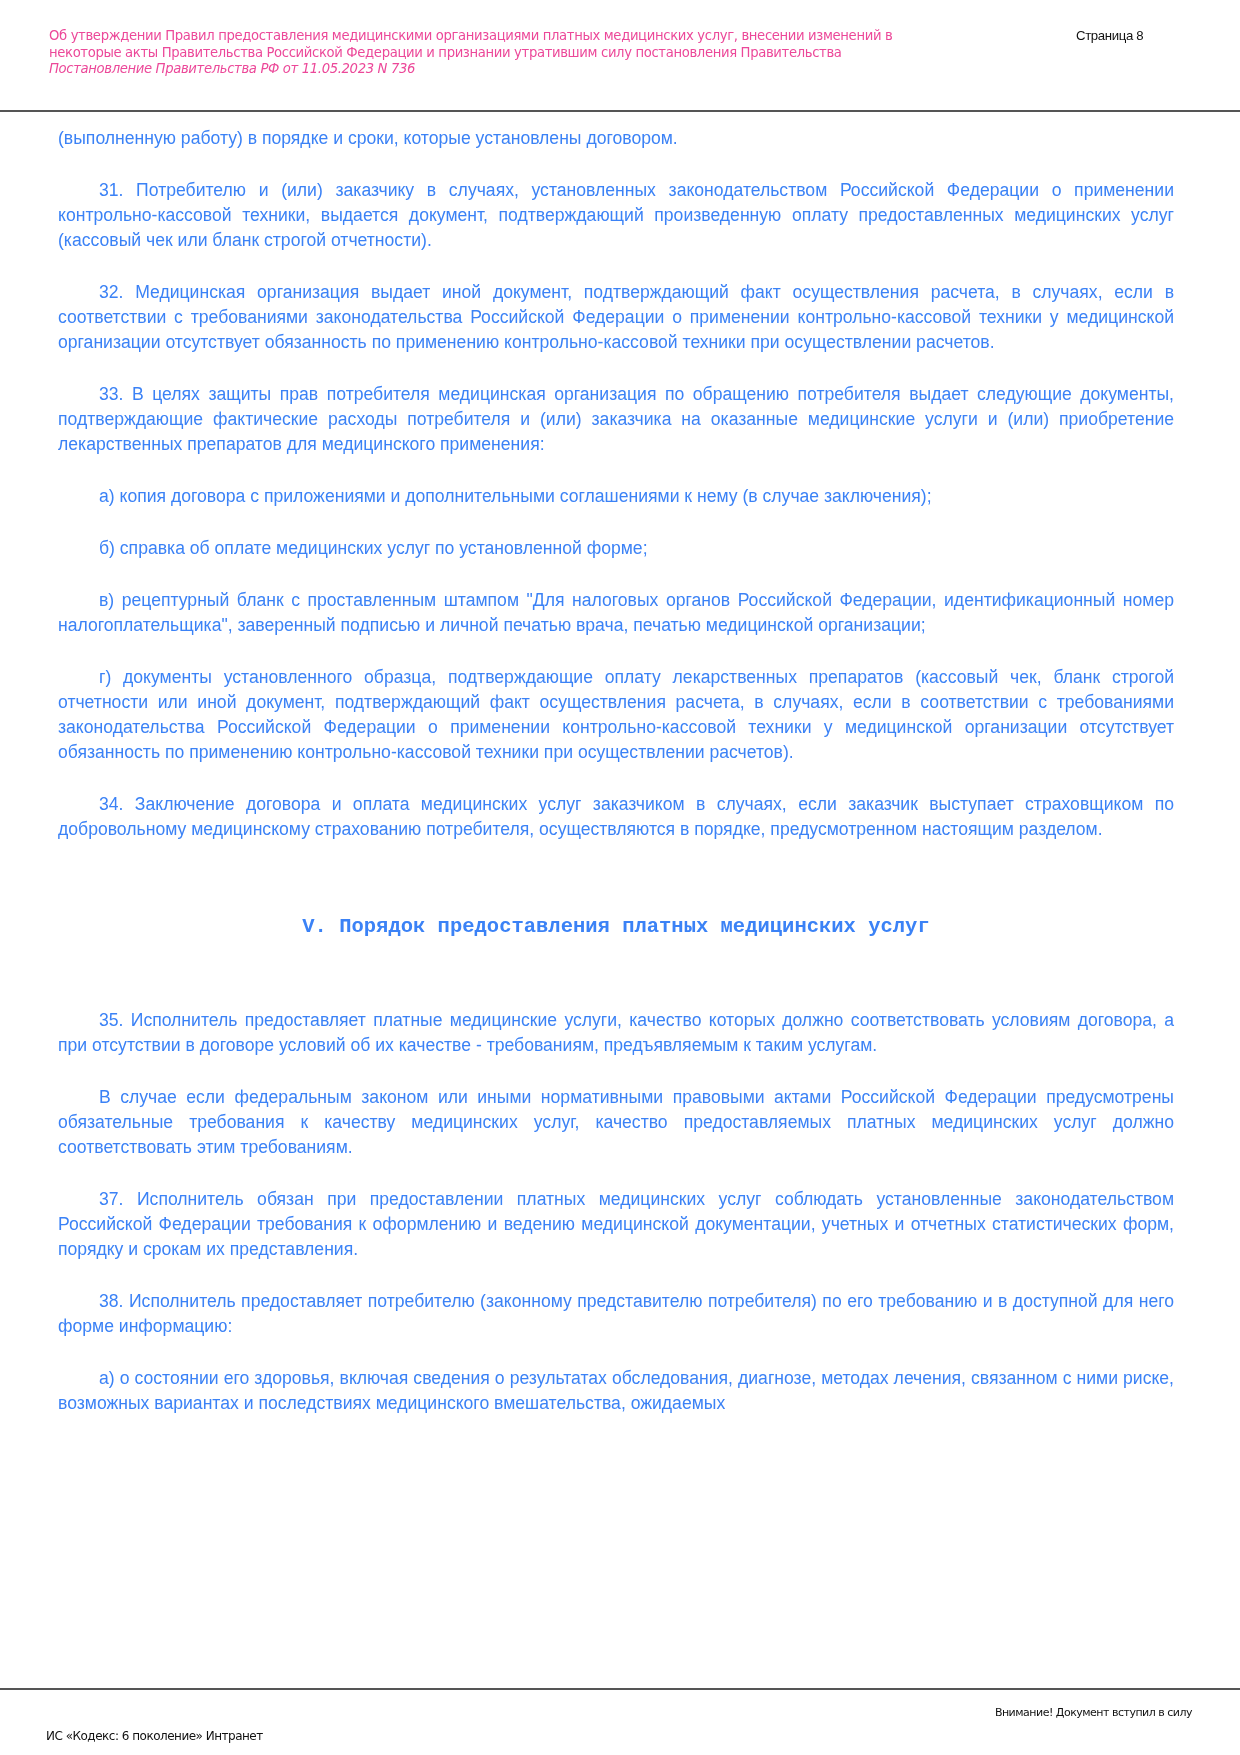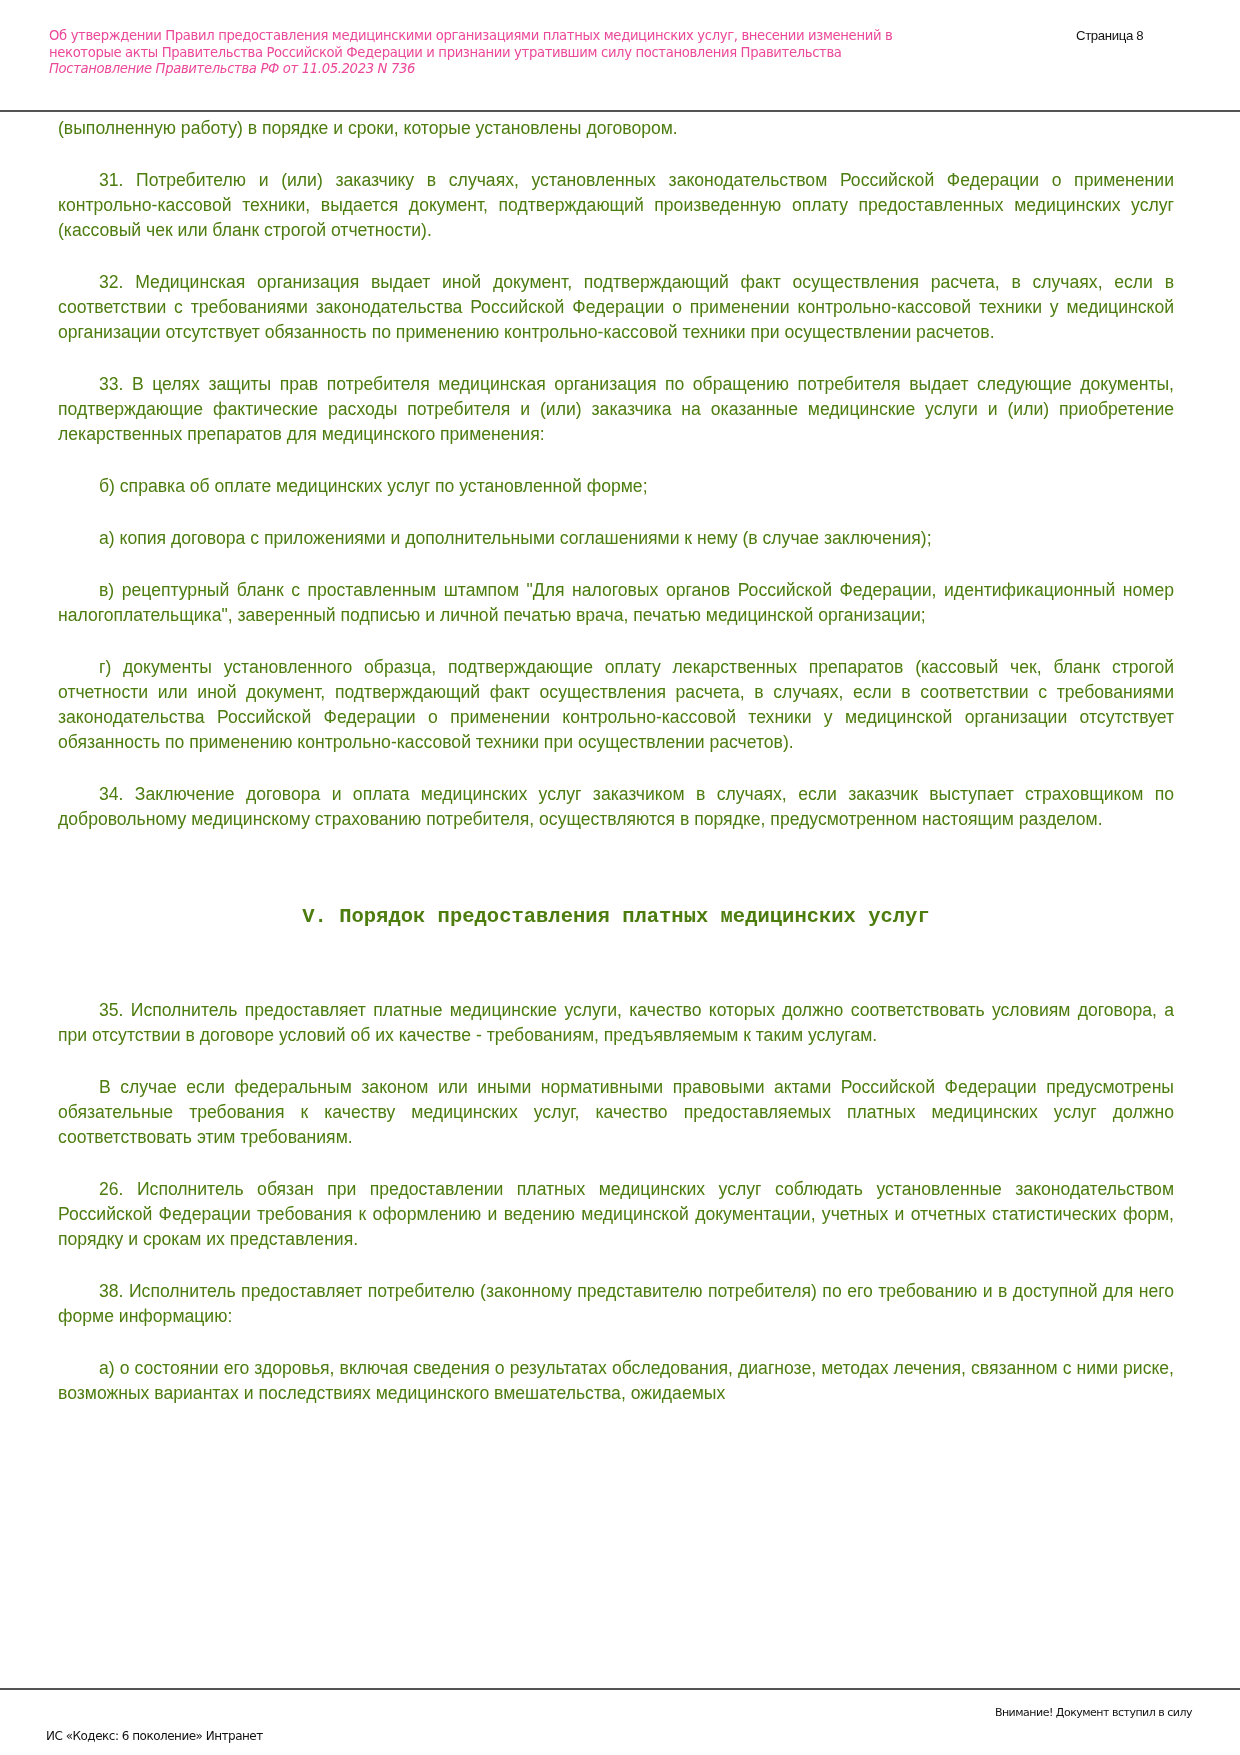--- a/index.html
+++ b/index.html
@@ -53,26 +53,26 @@
       position: absolute;
       left: 0;
       top: 110px;
       width: 1240px;
       height: 0;
       border-top: 2px solid #555;
     }
     .content {
       position: absolute;
       left: 58px;
-      top: 116px;
+      top: 126px;
       width: 1116px;
       font-family: "Liberation Sans", sans-serif;
       font-size: 17.6px;
       line-height: 25px;
-      color: #4d7c0f;
+      color: #3b82f6;
     }
     .content p {
       margin: 0 0 27px 0;
       text-align: justify;
       text-indent: 41px;
     }
     .content p.noindent { text-indent: 0; }
     .section-heading {
       font-family: Liberation Mono, monospace;
       font-weight: bold;
@@ -118,30 +118,30 @@
   </div>
   <div class="page-number">Страница 8</div>
   <div class="header-rule"></div>
 </div>
 
 <div class="content">
   <p class="noindent">(выполненную работу) в порядке и сроки, которые установлены договором.</p>
   <p>31. Потребителю и (или) заказчику в случаях, установленных законодательством Российской Федерации о применении контрольно-кассовой техники, выдается документ, подтверждающий произведенную оплату предоставленных медицинских услуг (кассовый чек или бланк строгой отчетности).</p>
   <p>32. Медицинская организация выдает иной документ, подтверждающий факт осуществления расчета, в случаях, если в соответствии с требованиями законодательства Российской Федерации о применении контрольно-кассовой техники у медицинской организации отсутствует обязанность по применению контрольно-кассовой техники при осуществлении расчетов.</p>
   <p>33. В целях защиты прав потребителя медицинская организация по обращению потребителя выдает следующие документы, подтверждающие фактические расходы потребителя и (или) заказчика на оказанные медицинские услуги и (или) приобретение лекарственных препаратов для медицинского применения:</p>
+  <p>а) копия договора с приложениями и дополнительными соглашениями к нему (в случае заключения);</p>
   <p>б) справка об оплате медицинских услуг по установленной форме;</p>
-  <p>а) копия договора с приложениями и дополнительными соглашениями к нему (в случае заключения);</p>
   <p>в) рецептурный бланк с проставленным штампом "Для налоговых органов Российской Федерации, идентификационный номер налогоплательщика", заверенный подписью и личной печатью врача, печатью медицинской организации;</p>
   <p>г) документы установленного образца, подтверждающие оплату лекарственных препаратов (кассовый чек, бланк строгой отчетности или иной документ, подтверждающий факт осуществления расчета, в случаях, если в соответствии с требованиями законодательства Российской Федерации о применении контрольно-кассовой техники у медицинской организации отсутствует обязанность по применению контрольно-кассовой техники при осуществлении расчетов).</p>
   <p style="margin-bottom:16px">34. Заключение договора и оплата медицинских услуг заказчиком в случаях, если заказчик выступает страховщиком по добровольному медицинскому страхованию потребителя, осуществляются в порядке, предусмотренном настоящим разделом.</p>
 
   <div class="section-heading">V. Порядок предоставления платных медицинских услуг</div>
 
   <p>35. Исполнитель предоставляет платные медицинские услуги, качество которых должно соответствовать условиям договора, а при отсутствии в договоре условий об их качестве - требованиям, предъявляемым к таким услугам.</p>
   <p>В случае если федеральным законом или иными нормативными правовыми актами Российской Федерации предусмотрены обязательные требования к качеству медицинских услуг, качество предоставляемых платных медицинских услуг должно соответствовать этим требованиям.</p>
-  <p>26. Исполнитель обязан при предоставлении платных медицинских услуг соблюдать установленные законодательством Российской Федерации требования к оформлению и ведению медицинской документации, учетных и отчетных статистических форм, порядку и срокам их представления.</p>
+  <p>37. Исполнитель обязан при предоставлении платных медицинских услуг соблюдать установленные законодательством Российской Федерации требования к оформлению и ведению медицинской документации, учетных и отчетных статистических форм, порядку и срокам их представления.</p>
   <p>38. Исполнитель предоставляет потребителю (законному представителю потребителя) по его требованию и в доступной для него форме информацию:</p>
   <p>а) о состоянии его здоровья, включая сведения о результатах обследования, диагнозе, методах лечения, связанном с ними риске, возможных вариантах и последствиях медицинского вмешательства, ожидаемых</p>
 </div>
 
 <div class="footer-rule"></div>
 <div class="footer-notice">Внимание! Документ вступил в силу</div>
 <div class="footer-system">ИС «Кодекс: 6 поколение» Интранет</div>
 
 </body></html>

